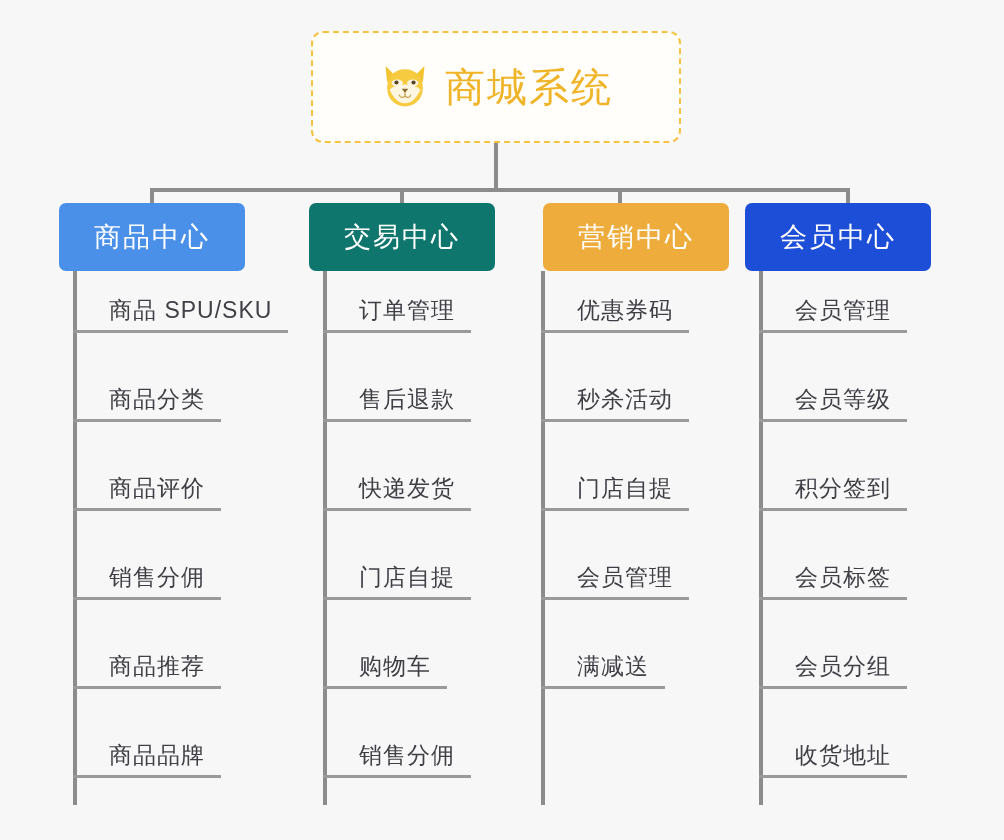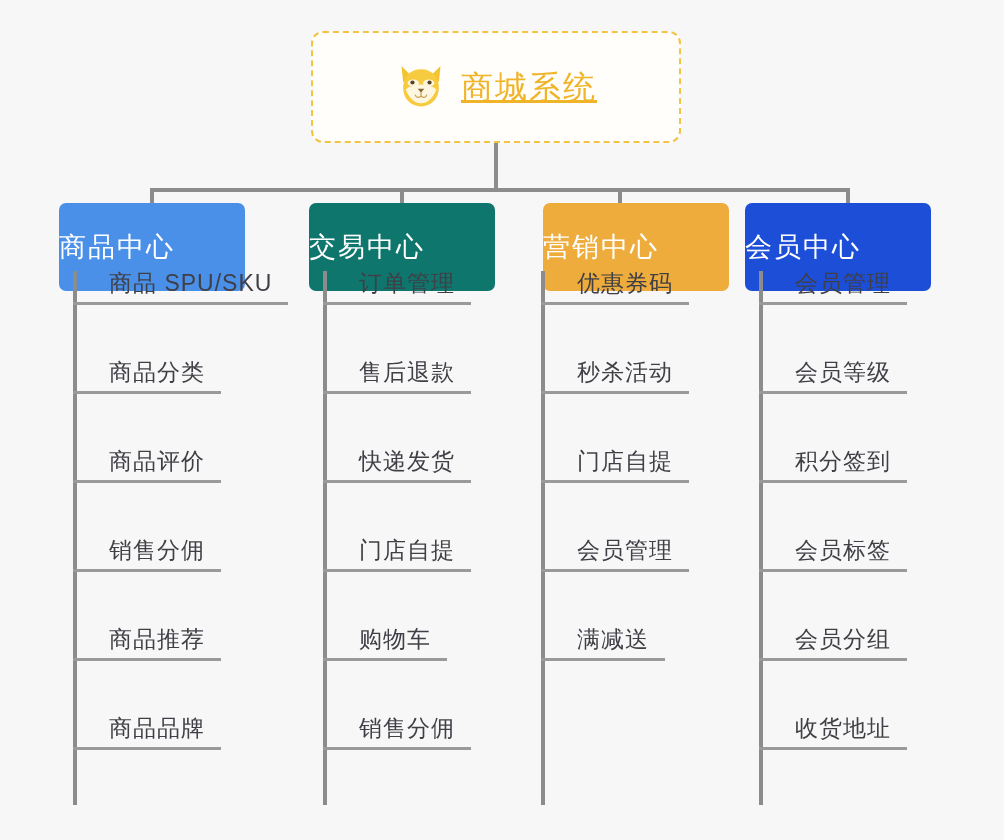--- a/index.html
+++ b/index.html
@@ -36,48 +36,47 @@
     justify-content: center;
     gap: 14px;
   }
   .root-icon {
     width: 52px;
     height: 52px;
     flex: 0 0 auto;
     display: block;
   }
   .root-title {
-    font-size: 32px;
+    font-size: 40px;
     line-height: 1;
     color: #f0b429;
     letter-spacing: 2px;
     white-space: nowrap;
-    text-decoration: underline;
   }
 
   
   .conn {
     position: absolute;
     background: #8c8c8c;
   }
   .conn-v { width: 4px; }
   .conn-h { height: 4px; }
 
   
   .column {
     position: absolute;
     top: 203px;
   }
   .cat-box {
     box-sizing: border-box;
-    height: 88px;
+    height: 68px;
     border-radius: 7px;
     display: flex;
     align-items: center;
-    justify-content: flex-start;
+    justify-content: center;
     color: #ffffff;
     font-size: 27px;
     letter-spacing: 2px;
     white-space: nowrap;
   }
 
   
   .spine {
     position: absolute;
     width: 4px;
@@ -89,21 +88,21 @@
   .items {
     position: absolute;
     top: 68px;
     left: 14px;
     padding-left: 0;
   }
   .item {
     position: relative;
     height: 89px;
     display: flex;
-    align-items: flex-start;
+    align-items: center;
     box-sizing: border-box;
   }
   .item-label {
     display: inline-block;
     font-size: 23px;
     color: #3f3f46;
     letter-spacing: 1px;
     white-space: nowrap;
     padding: 0 16px 6px 36px;
     border-bottom: 3px solid #9a9a9a;

